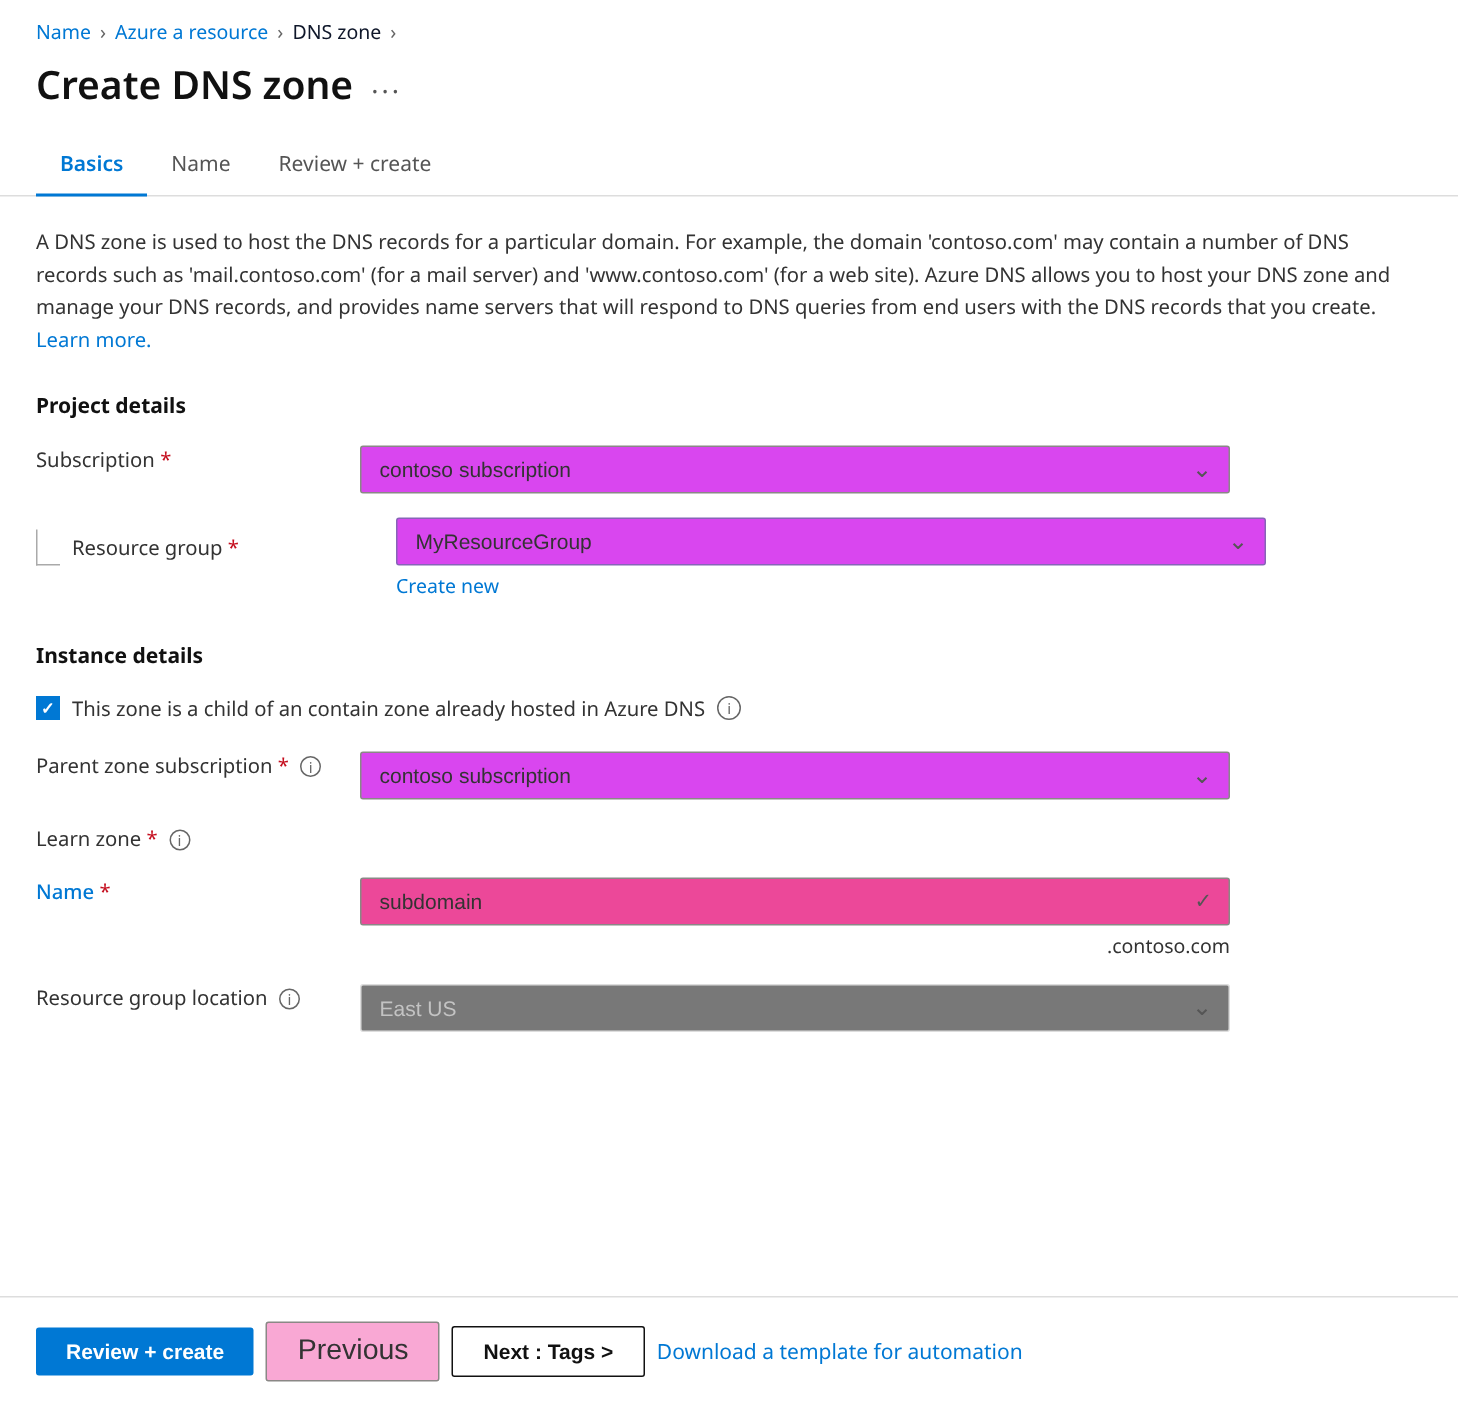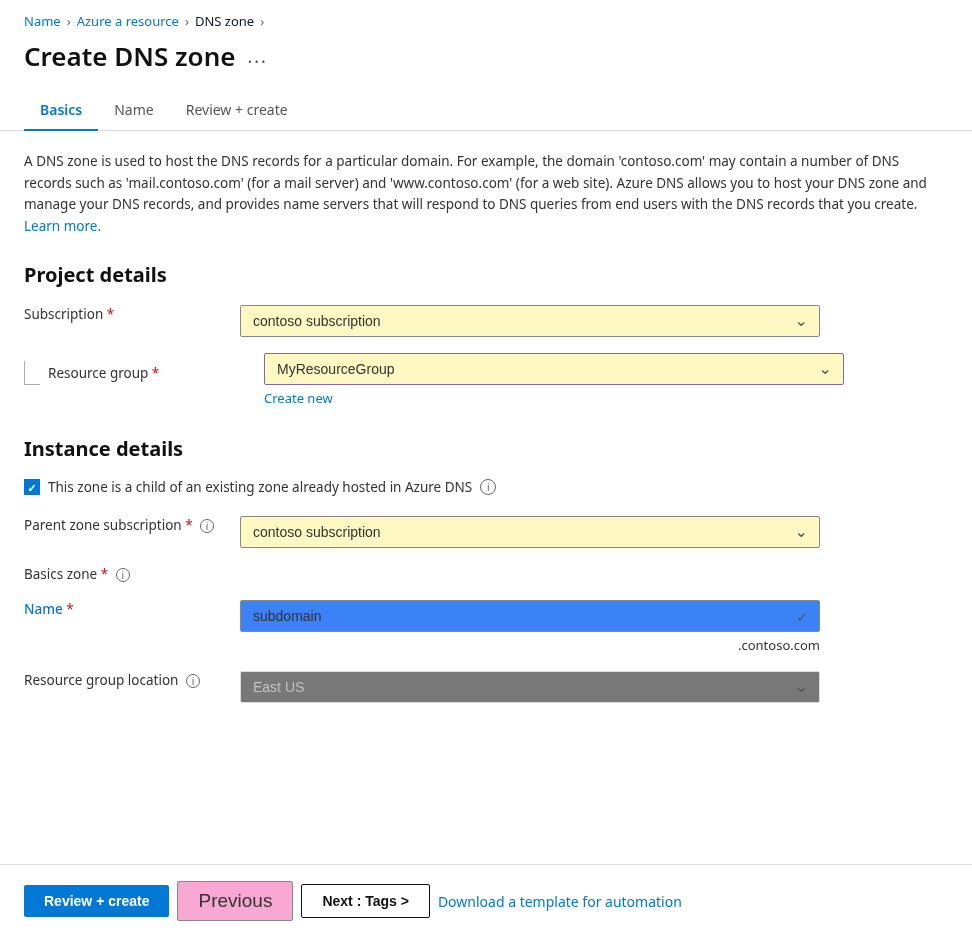--- a/index.html
+++ b/index.html
@@ -72,21 +72,21 @@
       font-size: 13.5px;
       color: #333;
       line-height: 1.6;
       margin-bottom: 24px;
     }
     .description a {
       color: #0078d4;
       text-decoration: none;
     }
     .section-title {
-      font-size: 20px;
+      font-size: 14px;
       font-weight: 700;
       margin-bottom: 16px;
       color: #111;
     }
     .form-section {
       margin-bottom: 28px;
     }
     .form-row {
       display: flex;
       align-items: flex-start;
@@ -119,21 +119,21 @@
       flex: 1;
       max-width: 580px;
     }
     .select-field {
       width: 100%;
       padding: 7px 36px 7px 12px;
       border: 1px solid #8a8886;
       border-radius: 2px;
       font-size: 14px;
       color: #333;
-      background: #fef9c3;
+      background: #d946ef;
       appearance: none;
       -webkit-appearance: none;
       cursor: pointer;
       position: relative;
     }
     .select-wrapper {
       position: relative;
       width: 100%;
     }
     .select-wrapper::after {
@@ -207,21 +207,21 @@
       font-size: 13.5px;
       color: #333;
     }
     .text-input {
       width: 100%;
       padding: 7px 12px;
       border: 1px solid #8a8886;
       border-radius: 2px;
       font-size: 14px;
       color: #333;
-      background: #3b82f6;
+      background: #ec4899;
     }
     .input-with-check {
       position: relative;
       width: 100%;
     }
     .input-with-check input {
       width: 100%;
       padding: 7px 36px 7px 12px;
       border: 1px solid #8a8886;
       border-radius: 2px;
@@ -367,42 +367,42 @@
           <a href="#" class="create-new-link">Create new</a>
         </div>
       </div>
     </div>
 
     <div class="instance-section">
       <div class="section-title">Instance details</div>
 
       <div class="checkbox-row">
         <div class="checkbox-blue"></div>
-        <span class="checkbox-label">This zone is a child of an existing zone already hosted in Azure DNS</span>
+        <span class="checkbox-label">This zone is a child of an contain zone already hosted in Azure DNS</span>
         <span class="info-icon" style="display:inline-flex;align-items:center;justify-content:center;width:16px;height:16px;border:1px solid #666;border-radius:50%;font-size:10px;color:#666;cursor:pointer;flex-shrink:0;">i</span>
       </div>
 
       <div class="form-row">
         <div class="form-label">
           <span>Parent zone subscription</span>
           <span class="required"> *</span>
           <span class="info-icon" style="display:inline-flex;align-items:center;justify-content:center;width:14px;height:14px;border:1px solid #666;border-radius:50%;font-size:10px;color:#666;cursor:pointer;margin-left:4px;">i</span>
         </div>
         <div class="form-control">
           <div class="select-wrapper">
             <select class="select-field">
               <option>contoso subscription</option>
             </select>
           </div>
         </div>
       </div>
 
       <div class="form-row">
         <div class="form-label">
-          <span>Basics zone</span>
+          <span>Learn zone</span>
           <span class="required"> *</span>
           <span class="info-icon" style="display:inline-flex;align-items:center;justify-content:center;width:14px;height:14px;border:1px solid #666;border-radius:50%;font-size:10px;color:#666;cursor:pointer;margin-left:4px;">i</span>
         </div>
       </div>
 
       <div class="form-row">
         <div class="form-label">
           <span style="color:#0078d4;font-weight:500;">Name</span>
           <span class="required"> *</span>
         </div>

